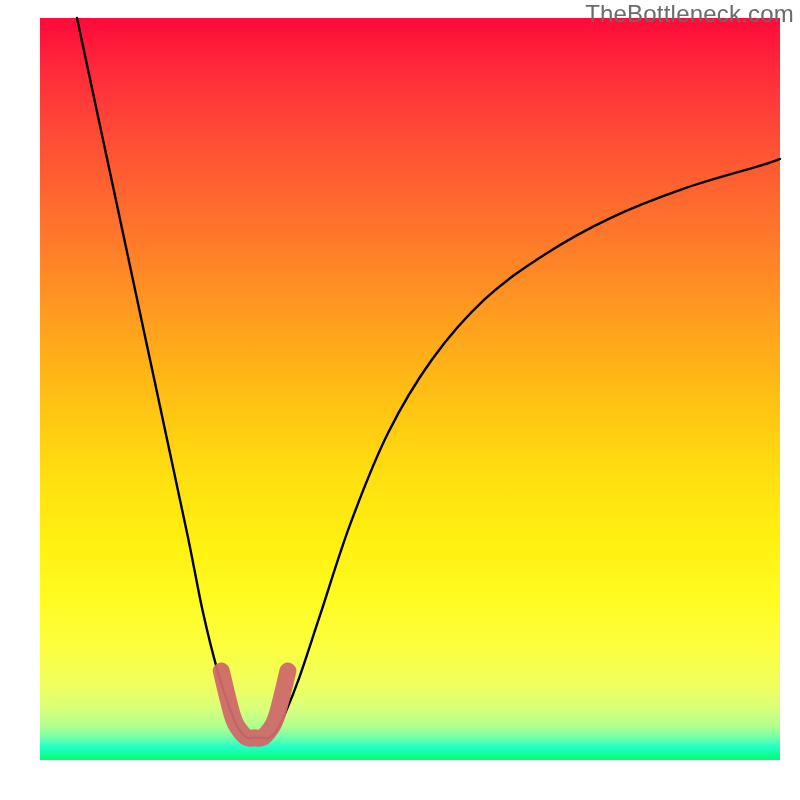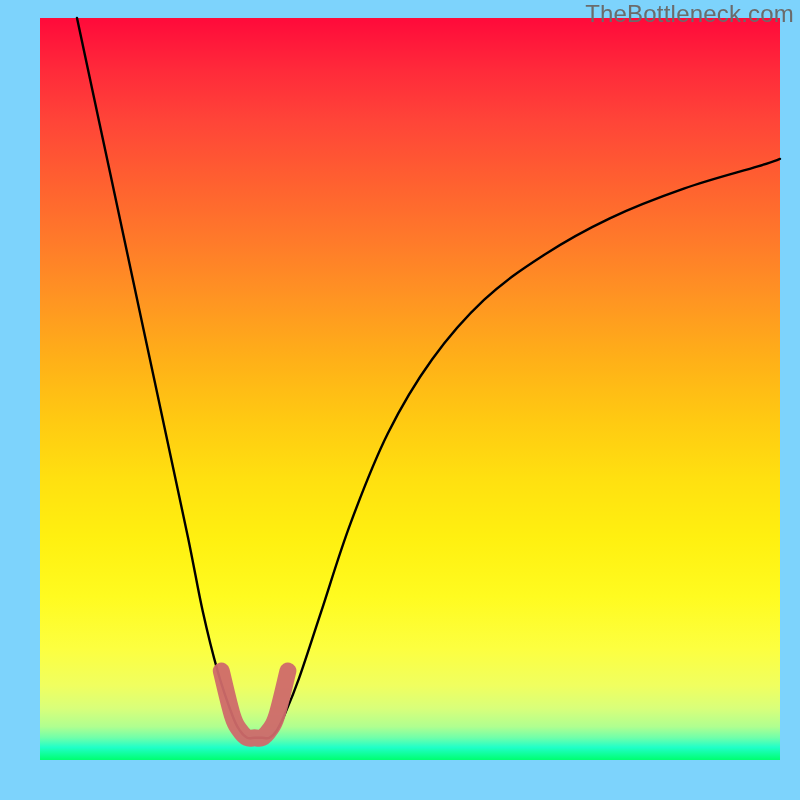--- a/index.html
+++ b/index.html
@@ -9,21 +9,21 @@
     height: 800px;
     background: #000;
     overflow: hidden;
     font-family: Arial, Helvetica, sans-serif;
   }
   .frame {
     position: absolute;
     left: 0; top: 0;
     width: 800px;
     height: 800px;
-    background: #7dd3fc;
+    background: #ffffff;
   }
   .plot {
     position: absolute;
     left: 40px;
     top: 18px;
     width: 740px;
     height: 742px;
     background: linear-gradient(to bottom,
       #ff0a3a 0%,
       #ff2a3a 7%,

